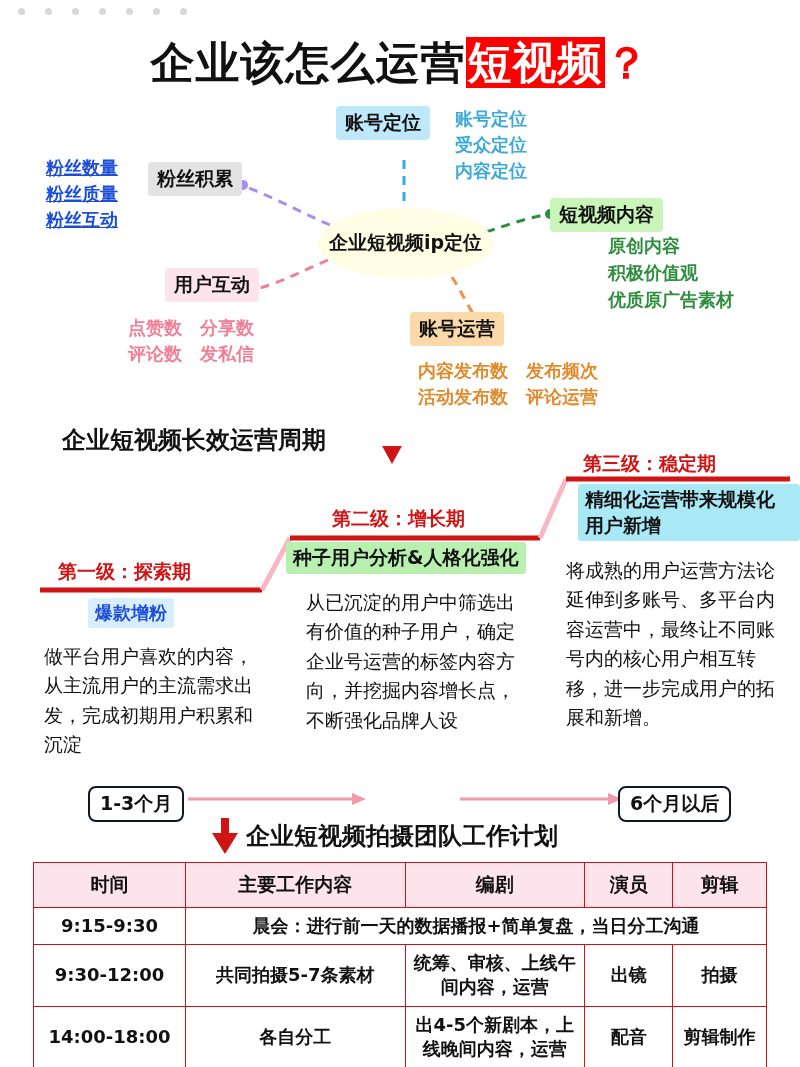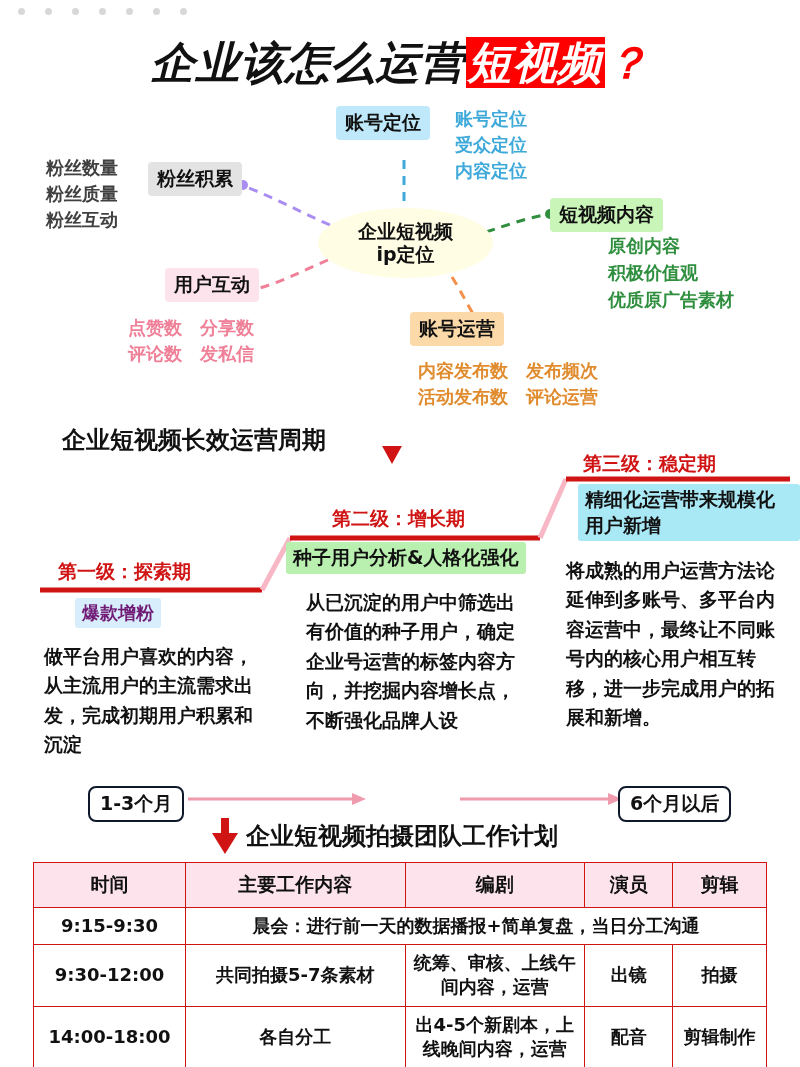--- a/index.html
+++ b/index.html
@@ -8,21 +8,21 @@
     width:800px; height:1067px; background:#ffffff;
     font-family:"DejaVu Sans", sans-serif;
     position:relative; overflow:hidden;
     color:#111;
   }
   .dots { position:absolute; top:8px; left:18px; display:flex; gap:20px; }
   .dots i { width:7px; height:7px; border-radius:50%; background:#d8d8d8; display:block; }
 
   
   .title-wrap {
-    position:absolute; top:34px; left:0; width:800px; text-align:center;font-style:italic;
+    position:absolute; top:34px; left:0; width:800px; text-align:center;
   }
   .title {
     font-size:44px; font-weight:bold; letter-spacing:1px;
     font-family:"DejaVu Sans", sans-serif;
     display:inline-block;
   }
   .title .hl {
     background:#ff0000; color:#fff; padding:0 2px;
   }
   .title .blk { color:#111; }
@@ -34,28 +34,28 @@
 
   .node {
     position:absolute; font-weight:bold; white-space:nowrap;
   }
   .box {
     border-radius:4px; padding:4px 9px; font-size:19px;
   }
   .center-node {
     position:absolute; left:318px; top:108px; width:175px; height:70px;
     background:#fffde3; border-radius:50%/50%;
-    display:flex; flex-direction:column; align-items:center; justify-content:center;
+    display:flex; flex-direction:row; align-items:center; justify-content:center;
     font-weight:bold; font-size:19px; line-height:1.22; color:#111;
   }
   .n-account { left:336px; top:6px; background:#bfe9fb; color:#111; }
   .n-account-sub { left:455px; top:6px; color:#3fa9d9; font-size:18px; line-height:1.45; font-weight:bold; }
 
   .n-fans { left:148px; top:62px; background:#e3e3e3; color:#111; }
-  .n-fans-sub { left:46px; top:55px; color:#404040; font-size:18px; line-height:1.45; font-weight:bold; }
+  .n-fans-sub { left:46px; top:55px; color:#1d4ed8; font-size:18px; line-height:1.45; font-weight:bold;text-decoration:underline; }
 
   .n-user { left:165px; top:168px; background:#fde3ec; color:#111; }
   .n-user-sub { left:128px; top:215px; color:#f08098; font-size:18px; line-height:1.45; font-weight:bold; }
 
   .n-content { left:550px; top:98px; background:#c9f5b9; color:#111; }
   .n-content-sub { left:608px; top:132px; color:#2f8f3f; font-size:18px; line-height:1.5; font-weight:bold; }
 
   .n-oper { left:410px; top:212px; background:#fcd9a8; color:#111;text-align:center; }
   .n-oper-sub { left:418px; top:258px; color:#e08b2e; font-size:18px; line-height:1.45; font-weight:bold; }
 
@@ -68,26 +68,26 @@
   .cycle svg { position:absolute; top:0; left:0; }
 
   .stage-label { position:absolute; font-weight:bold; font-size:19px; color:#d01414; }
   .s1-label { left:58px; top:113px; }
   .s2-label { left:332px; top:60px; }
   .s3-label { left:583px; top:5px; }
 
   .tag {
     position:absolute; font-weight:bold; font-size:18px; border-radius:3px; padding:3px 7px;
   }
-  .s1-tag { left:75px; top:152px; background:#d8eefc; color:#701a75; }
+  .s1-tag { left:88px; top:152px; background:#d8eefc; color:#1d4ed8; }
   .s2-tag { left:286px; top:96px; background:#b9f0b0; color:#111; font-size:19px; }
   .s3-tag { left:578px; top:38px; background:#a9e8f5; color:#111; font-size:19px; line-height:1.35; padding:3px 7px; }
 
   .body-text {
-    position:absolute; font-size:19px; line-height:1.55; color:#111; font-weight:bold;
+    position:absolute; font-size:19px; line-height:1.55; color:#111; font-weight:normal;
   }
   .s1-body { left:44px; top:196px; width:215px; }
   .s2-body { left:306px; top:142px; width:210px; }
   .s3-body { left:566px; top:110px; width:218px; }
 
   .period {
     position:absolute; border:2px solid #0f172a; border-radius:8px;
     font-size:19px; font-weight:bold; padding:3px 10px; background:#fff; color:#111;
   }
   .p1 { left:88px; top:340px; }

